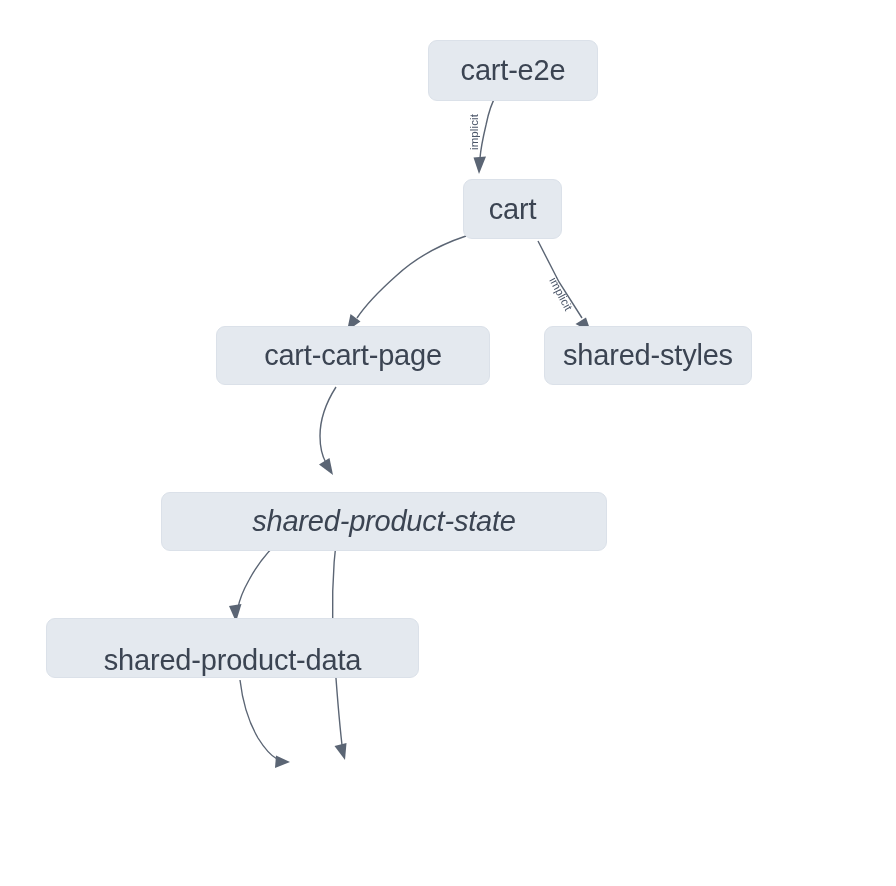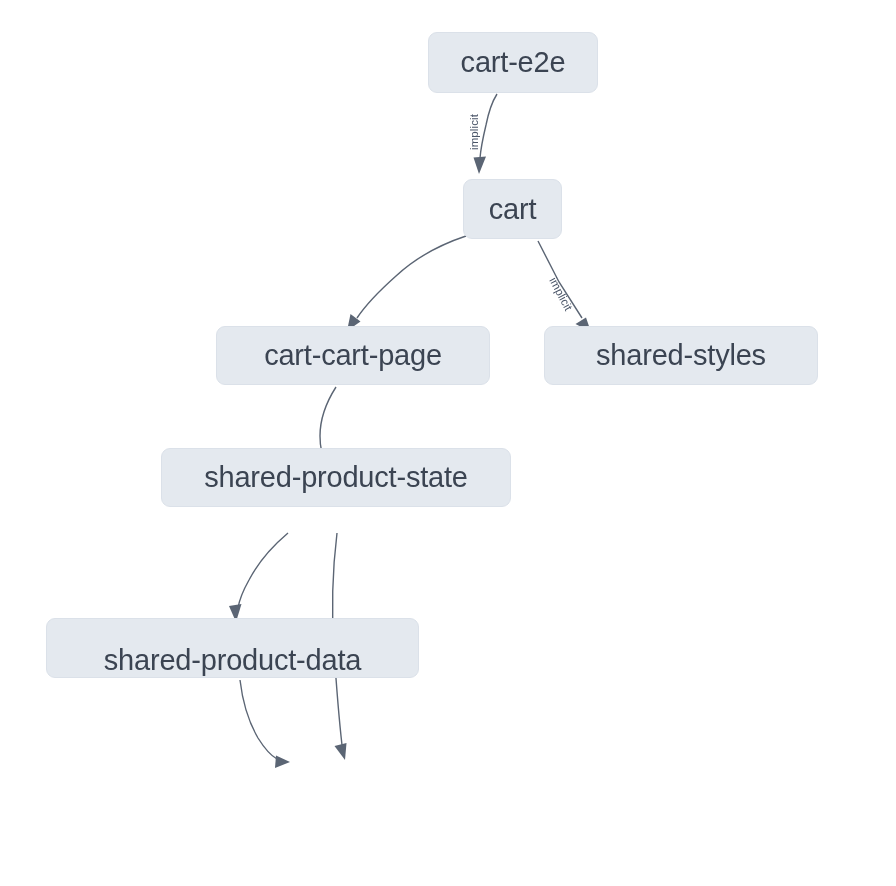--- a/index.html
+++ b/index.html
@@ -96,37 +96,37 @@
       <path class="edge-path" d="M 337 533 Q 330 590 334 650 Q 338 710 342 745"></path>
       <polygon class="arrow-head" points="345,760 334.5,746 346.5,743"></polygon>
     </g>
 
     <g>
       <path class="edge-path" d="M 240 680 Q 244 714 258 738 Q 268 754 277 759"></path>
       <polygon class="arrow-head" points="290,762 275,768 276,755.5"></polygon>
     </g>
   </svg>
 
-  <div class="graph-node" style="left:428px; top:32px; width:170px; height:61px;">
+  <div class="graph-node" style="left:428px; top:40px; width:170px; height:61px;">
     <span>cart-e2e</span>
   </div>
 
   <div class="graph-node" style="left:216px; top:326px; width:274px; height:59px;">
     <span>cart-cart-page</span>
   </div>
 
   <div class="graph-node" style="left:463px; top:179px; width:99px; height:60px;">
     <span>cart</span>
   </div>
 
-  <div class="graph-node" style="left:544px; top:326px; width:274px; height:59px;">
+  <div class="graph-node" style="left:544px; top:326px; width:208px; height:59px;">
     <span>shared-styles</span>
   </div>
 
-  <div class="graph-node" style="left:161px; top:448px; width:350px; height:59px;">
+  <div class="graph-node" style="left:161px; top:492px; width:446px; height:59px;font-style:italic;">
     <span>shared-product-state</span>
   </div>
 
   <div class="graph-node" style="left:46px; top:618px; width:373px; height:60px;align-items:flex-end;">
     <span>shared-product-data</span>
   </div>
 
 
   <div class="edge-label" style="left:474px; top:132px; transform: translate(-50%,-50%) rotate(-90deg);">implicit</div>
 

